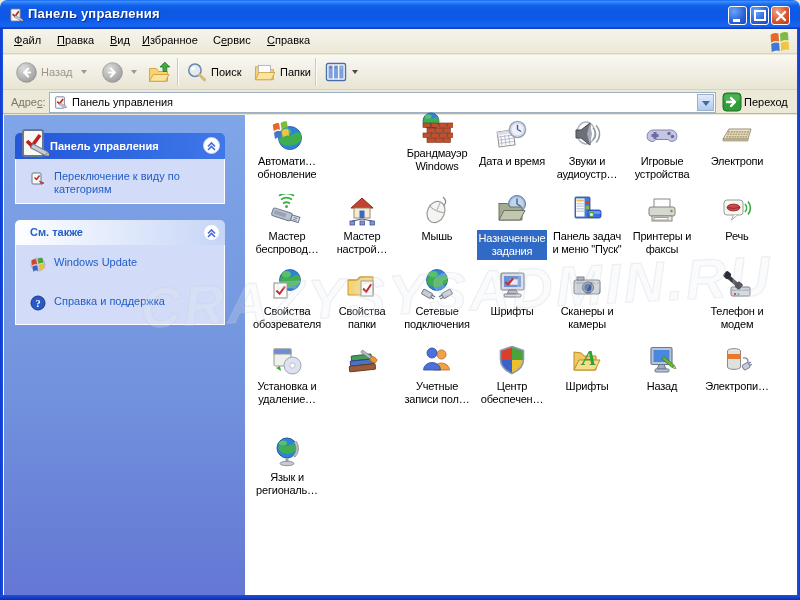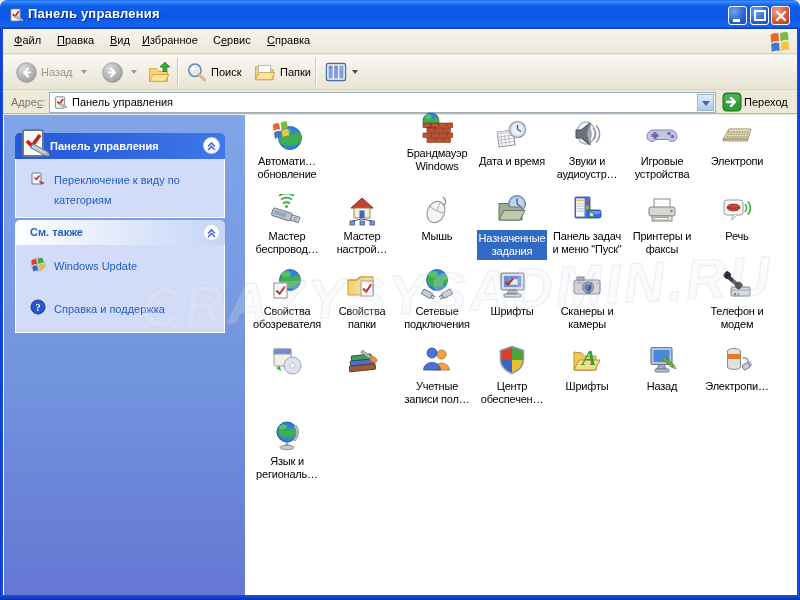--- a/index.html
+++ b/index.html
@@ -45,21 +45,21 @@
 #sidebar { position:absolute; left:1px; top:0; width:241px; height:480px;
   background:linear-gradient(to bottom,#80a5e8 0%,#7294de 55%,#6477d4 100%); }
 .panel { position:absolute; left:11px; width:210px; }
 .phead1 { height:26px; border-radius:5px 5px 0 0;
   background:linear-gradient(to right,#2458d8 0%,#2e66e0 50%,#4078e8 100%);
   color:#fff; font-weight:bold; font-size:11px; line-height:26px; padding-left:35px; }
 .phead2 { height:25px; border-radius:5px 5px 0 0;
   background:linear-gradient(to right,#fdfeff 0%,#c6d5f7 100%);
   color:#215dc6; font-weight:bold; font-size:11px; line-height:25px; padding-left:15px; }
 .pbody { background:#d2dcf8; border:1px solid #fff; border-top:none; padding:7px 4px 6px 14px; }
-.pitem { position:relative; color:#215dc6; font-size:11px; line-height:20px; margin:4px 0 7px 0; padding-left:24px; min-height:16px; }
+.pitem { position:relative; color:#215dc6; font-size:11px; line-height:13px; margin:4px 0 7px 0; padding-left:24px; min-height:16px; }
 .pitem .pic { position:absolute; left:0; top:0; }
 .chev { position:absolute; right:5px; top:4px; }
 .bigicon { position:absolute; left:2px; top:-7px; }
 
 .cell { position:absolute; width:76px; text-align:center; }
 .ico { width:32px; height:32px; margin:0 auto; }
 .lbl { margin-top:4px; font-size:11px; line-height:13px; color:#000; letter-spacing:-0.2px; }
 .sel { display:inline-block; background:#316ac5; color:#fff; padding:2px 2px; }
 
 #wm { position:absolute; left:140px; top:258px; width:680px; font-family:"Liberation Sans",sans-serif;
@@ -510,20 +510,21 @@
           <div class="lbl">Телефон и<br>модем</div>
         </div>
 <div class="cell" style="left:249px;top:344px">
           <div class="ico"><svg width="32" height="32" viewBox="0 0 32 32">
               <rect x="3" y="5" width="17" height="17" rx="1.5" fill="#f0f0ec" stroke="#9a9a94"></rect>
               <rect x="3" y="5" width="17" height="5" fill="#6c8cd8" stroke="#9a9a94"></rect>
               <circle cx="21.5" cy="21.5" r="8.5" fill="#dde2ec" stroke="#9aa2b8"></circle>
               <circle cx="21.5" cy="21.5" r="2.6" fill="#fff" stroke="#b8c0d0"></circle>
               <path d="M5,24 l5,3 -1,-5" fill="#3faa3f"></path>
             </svg></div>
+          <div class="lbl">Установка и<br>удаление…</div>
         </div>
 <div class="cell" style="left:324px;top:344px">
           <div class="ico"><svg width="32" height="32" viewBox="0 0 32 32">
               <g transform="rotate(-6 16 20)">
                 <rect x="6" y="11" width="20" height="5" rx="1" fill="#4a9a5a" stroke="#2c6438"></rect>
                 <rect x="4.5" y="16" width="23" height="5" rx="1" fill="#4a72c8" stroke="#2c4684"></rect>
                 <rect x="3" y="21" width="26" height="5.5" rx="1" fill="#9a5c38" stroke="#6c3a20"></rect>
               </g>
               <g transform="rotate(36 22 12)">
                 <rect x="14" y="10.5" width="12" height="2.6" fill="#b8bcc4" stroke="#787e88" stroke-width="0.7"></rect>
@@ -585,21 +586,21 @@
               <rect x="6.5" y="10" width="13" height="5" fill="#e87830"></rect>
               <path d="M22,14 q5,-1 5,4" fill="none" stroke="#8a8a96" stroke-width="1.4"></path>
               <g transform="rotate(-30 25 22)">
                 <rect x="21.5" y="19.5" width="7" height="5.5" rx="1.5" fill="#c8cce0" stroke="#787e98"></rect>
                 <line x1="28.5" y1="21" x2="31" y2="21" stroke="#787e98" stroke-width="1.2"></line>
                 <line x1="28.5" y1="23.5" x2="31" y2="23.5" stroke="#787e98" stroke-width="1.2"></line>
               </g>
             </svg></div>
           <div class="lbl">Электропи…</div>
         </div>
-<div class="cell" style="left:249px;top:419px">
+<div class="cell" style="left:249px;top:435px">
           <div class="ico"><svg width="32" height="32" viewBox="0 0 32 32">
               <circle cx="16" cy="13" r="10" fill="#2f83d6" stroke="#1d5a9e"></circle>
               <path d="M8,9 q5,4 11,1 q4,-2 6,1 l0,4 q-6,6 -13,3 q-6,-2 -4,-9 z" fill="#3fae4e"></path>
               <ellipse cx="12" cy="8" rx="4" ry="2.6" fill="#58c06a"></ellipse>
               <path d="M25,6 a12,12 0 0 1 -1,16 l-1.8,-1.4 a10,10 0 0 0 0.8,-13" fill="#b8c0cc" stroke="#787e88" stroke-width="0.7"></path>
               <rect x="14.5" y="23" width="3" height="4" fill="#9aa2ae"></rect>
               <ellipse cx="16" cy="28.5" rx="7" ry="2.2" fill="#c6ccd6" stroke="#787e88" stroke-width="0.8"></ellipse>
             </svg></div>
           <div class="lbl">Язык и<br>региональ…</div>
         </div>

